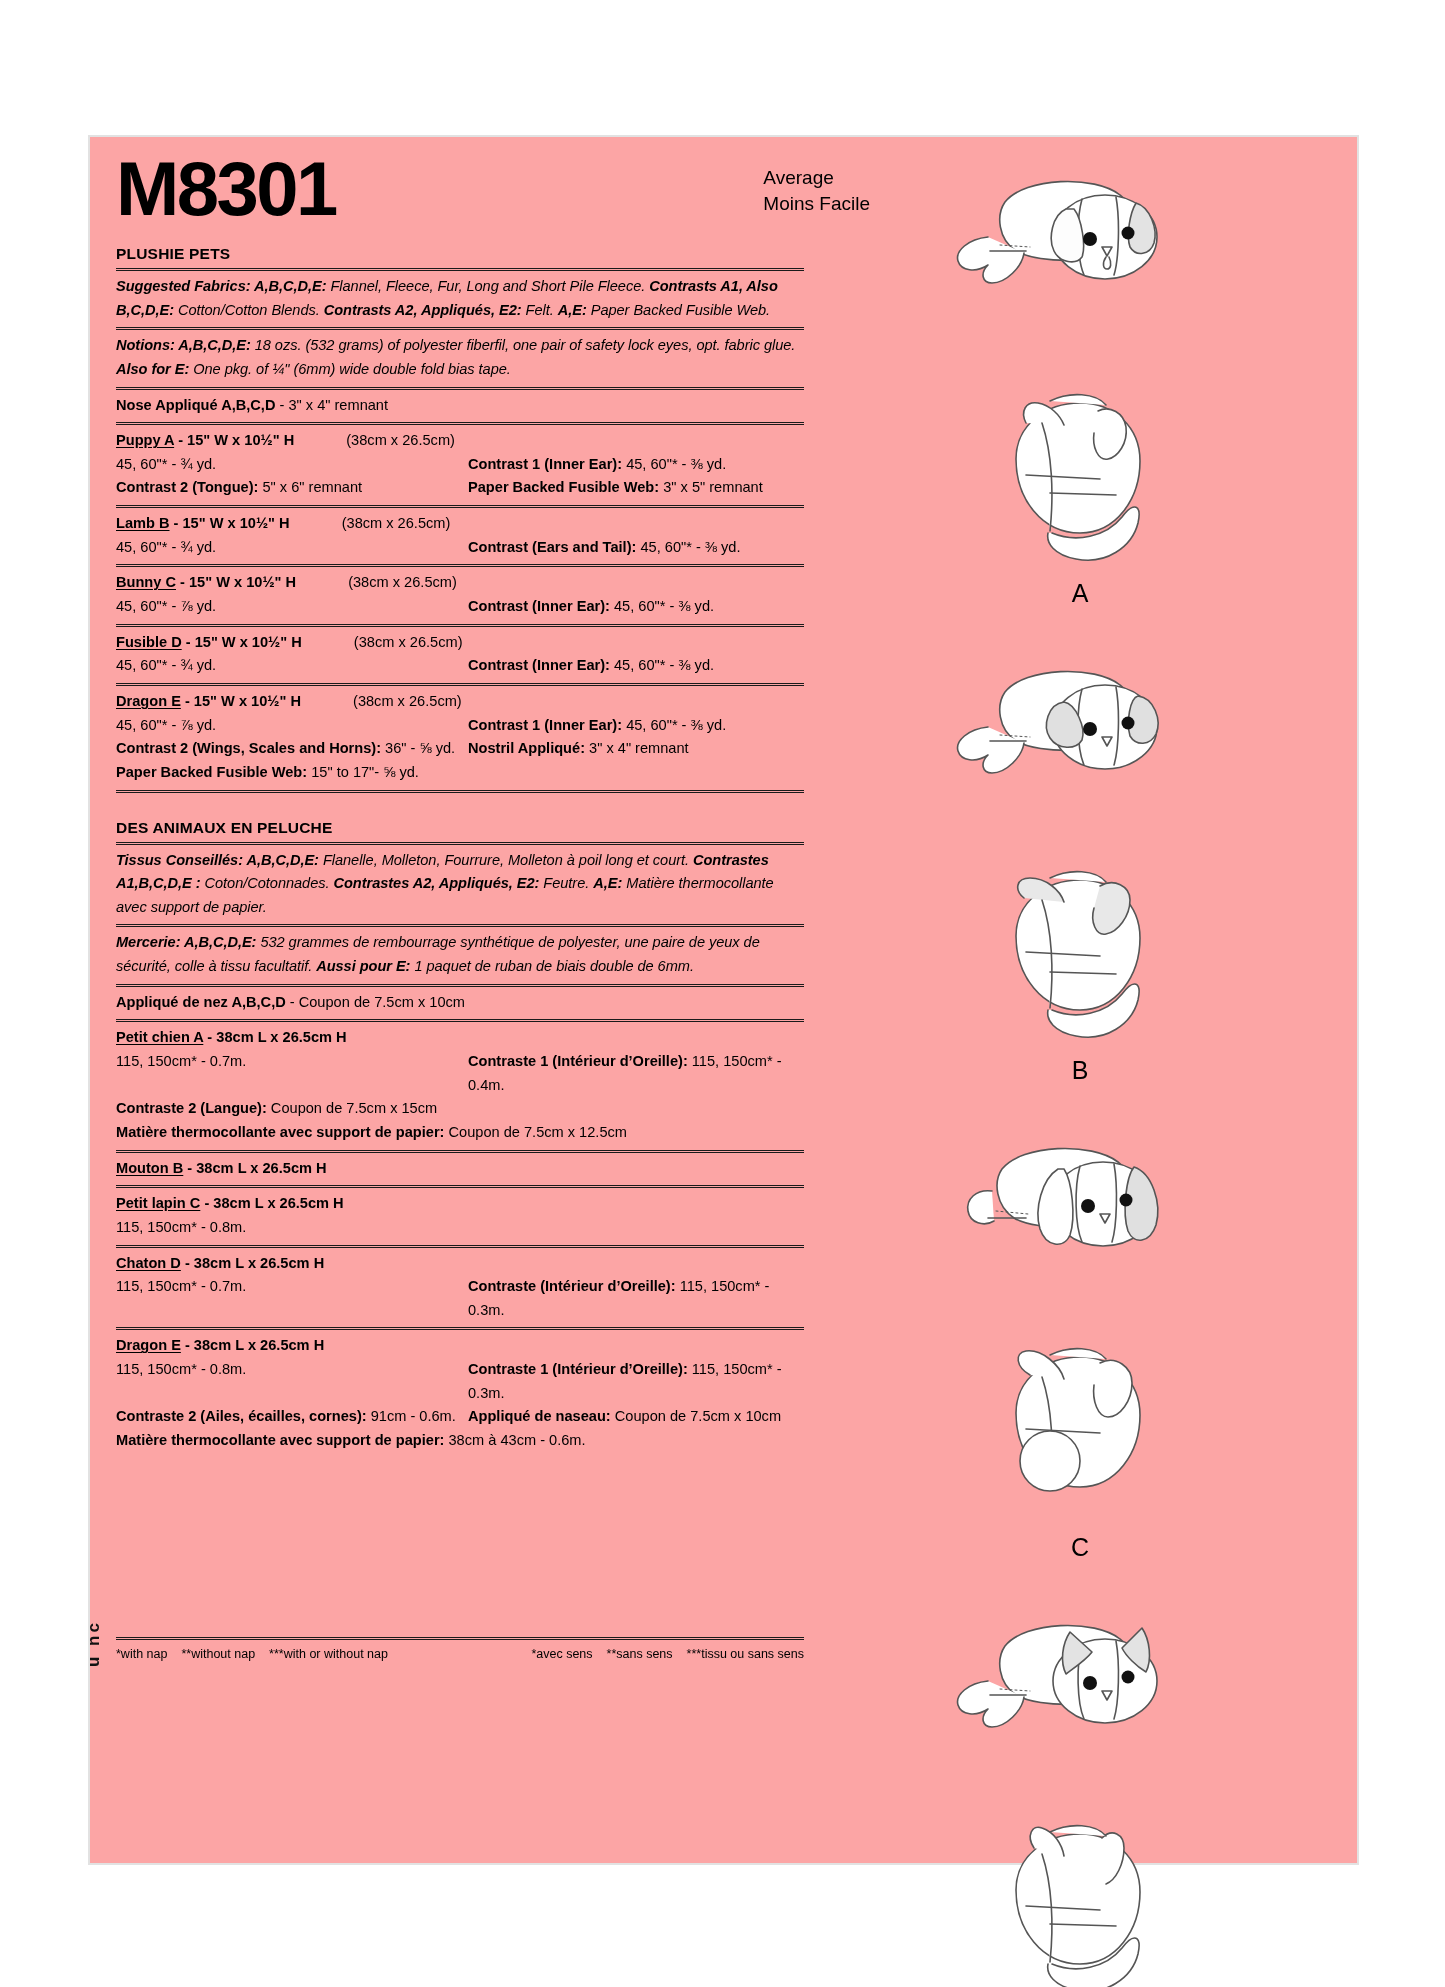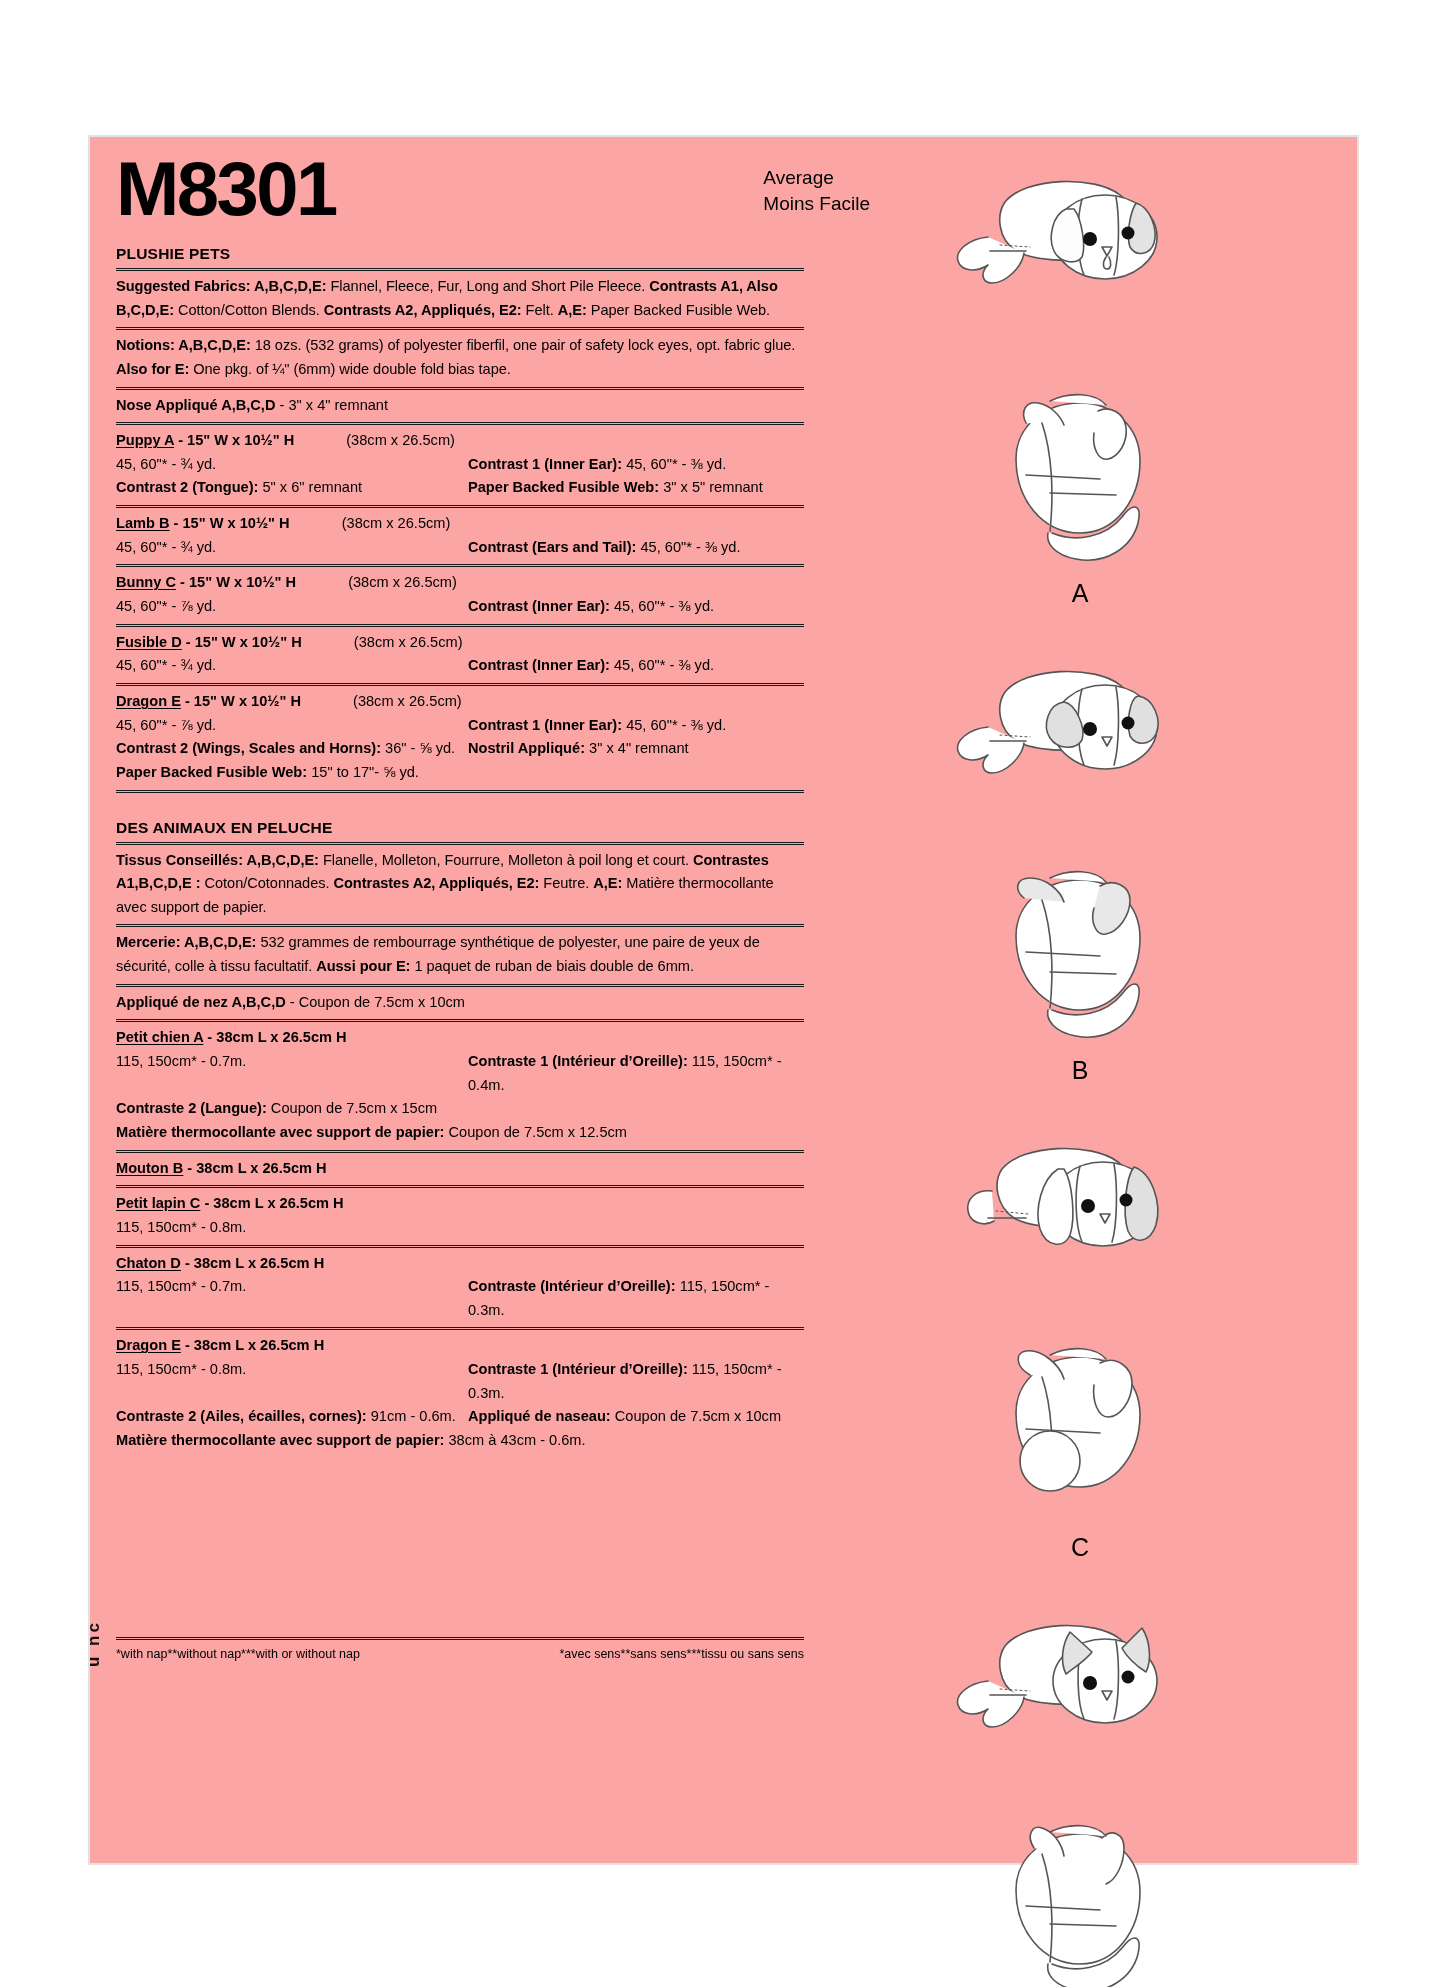--- a/index.html
+++ b/index.html
@@ -62,20 +62,21 @@
   .rule-double {
     border-top: 1.6px solid #1a1a1a;
     border-bottom: 1.6px solid #1a1a1a;
     height: 3px;
   }
   .para {
     font-size: 14.6px;
     line-height: 1.62;
     padding: 4px 0 5px 0;
     letter-spacing: -0.05px;
+    font-style: italic;
   }
   .para b { font-weight: 700; }
   .block {
     padding: 4px 0 5px 0;
   }
   .hdr {
     font-size: 14.6px;
     font-weight: 700;
     line-height: 1.62;
   }
@@ -106,21 +107,21 @@
     left: 26px; top: 1500px;
     width: 688px;
   }
   .fn-row {
     display: flex;
     justify-content: space-between;
     font-size: 12.5px;
     padding-top: 6px;
     line-height: 1.4;
   }
-  .fn-group span { white-space: nowrap; }
+  .fn-group span { margin-right: 14px; white-space: nowrap; }
   .fn-group span:last-child { margin-right: 0; text-align: center; }
 
   
   .corner-code {
     position: absolute;
     left: -6px; top: 1530px;
     transform: rotate(-90deg);
     transform-origin: left top;
     font-size: 17px;
     font-weight: 700;

